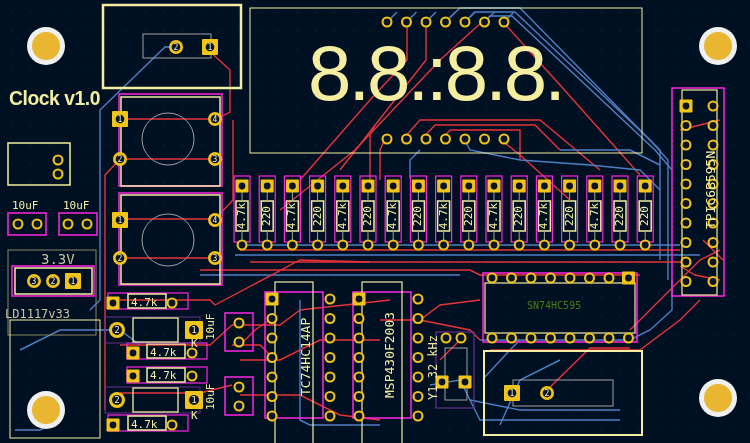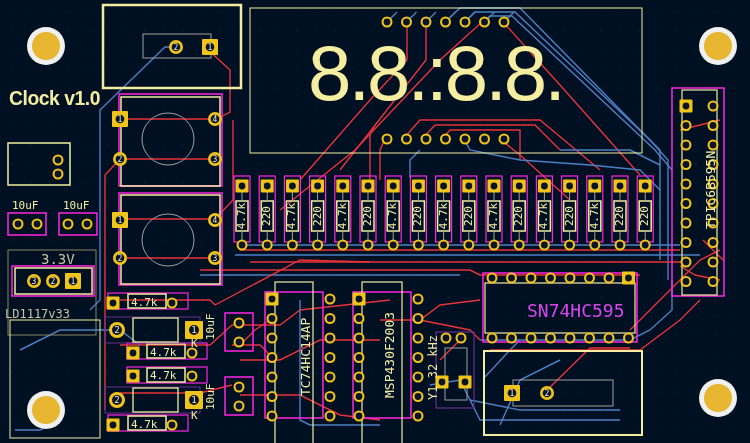--- a/index.html
+++ b/index.html
@@ -1744,21 +1744,21 @@
 <div style="position:absolute;left:131px;top:418px;font-size:11px;color:#f2eda1;">4.7k</div>
 <div style="position:absolute;left:191px;top:337px;font-size:11px;color:#f2eda1;">K</div>
 <div style="position:absolute;left:191px;top:409px;font-size:11px;color:#f2eda1;">K</div>
 
 <div style="position:absolute;left:204px;top:340px;font-size:11px;color:#f2eda1;transform:rotate(-90deg);transform-origin:left top;">10uF</div>
 <div style="position:absolute;left:204px;top:410px;font-size:11px;color:#f2eda1;transform:rotate(-90deg);transform-origin:left top;">10uF</div>
 
 <div style="position:absolute;left:298px;top:396px;font-size:13px;color:#f2eda1;transform:rotate(-90deg);transform-origin:left top;white-space:nowrap;">TC74HC14AP</div>
 <div style="position:absolute;left:382px;top:398px;font-size:13px;color:#f2eda1;transform:rotate(-90deg);transform-origin:left top;white-space:nowrap;">MSP430F2003</div>
 <div style="position:absolute;left:426px;top:400px;font-size:12px;color:#f2eda1;transform:rotate(-90deg);transform-origin:left top;white-space:nowrap;">Y1 32 kHz</div>
-<div style="position:absolute;left:527px;top:300px;font-size:18px;color:#d946ef;white-space:nowrap;text-align:right;">SN74HC595</div>
+<div style="position:absolute;left:527px;top:300px;font-size:10px;color:#4d7c0f;white-space:nowrap;text-align:right;">SN74HC595</div>
 <div style="position:absolute;left:703px;top:229px;font-size:13px;color:#f2eda1;transform:rotate(-90deg);transform-origin:left top;white-space:nowrap;">TPIC6B595N</div>
 
 <div id="res-labels">
       <div style="position: absolute; left: 235px; top: 230px; font-size: 11px; color: rgb(242, 237, 161); transform: rotate(-90deg); transform-origin: left top; white-space: nowrap; width: 28px; text-align: center;">4.7k</div>
       <div style="position: absolute; left: 260.2px; top: 230px; font-size: 11px; color: rgb(242, 237, 161); transform: rotate(-90deg); transform-origin: left top; white-space: nowrap; width: 28px; text-align: center;">220</div>
       <div style="position: absolute; left: 285.4px; top: 230px; font-size: 11px; color: rgb(242, 237, 161); transform: rotate(-90deg); transform-origin: left top; white-space: nowrap; width: 28px; text-align: center;">4.7k</div>
       <div style="position: absolute; left: 310.6px; top: 230px; font-size: 11px; color: rgb(242, 237, 161); transform: rotate(-90deg); transform-origin: left top; white-space: nowrap; width: 28px; text-align: center;">220</div>
       <div style="position: absolute; left: 335.8px; top: 230px; font-size: 11px; color: rgb(242, 237, 161); transform: rotate(-90deg); transform-origin: left top; white-space: nowrap; width: 28px; text-align: center;">4.7k</div>
       <div style="position: absolute; left: 361px; top: 230px; font-size: 11px; color: rgb(242, 237, 161); transform: rotate(-90deg); transform-origin: left top; white-space: nowrap; width: 28px; text-align: center;">220</div>
       <div style="position: absolute; left: 386.2px; top: 230px; font-size: 11px; color: rgb(242, 237, 161); transform: rotate(-90deg); transform-origin: left top; white-space: nowrap; width: 28px; text-align: center;">4.7k</div>

